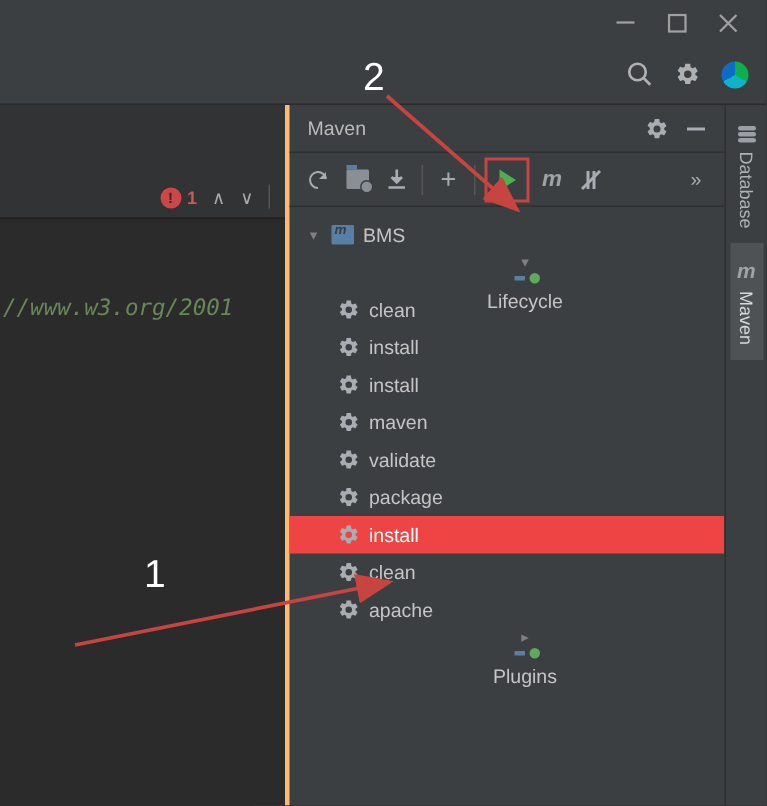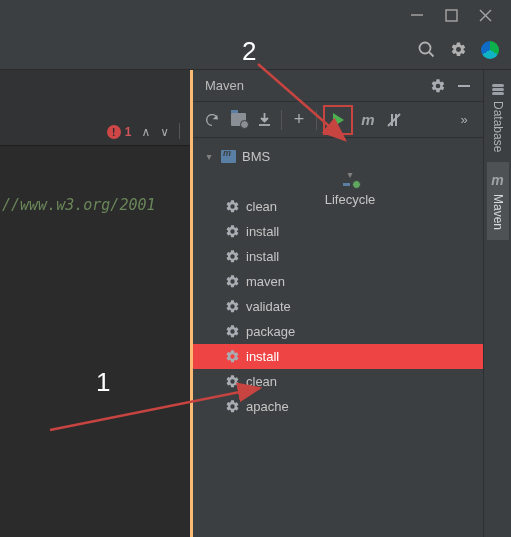--- a/index.html
+++ b/index.html
@@ -395,20 +395,27 @@
             </div>
             <div class="tree-row indent3">
               <span class="gear">
                 <svg width="14" height="14" viewBox="0 0 24 24">
                   <path fill="#a8adb3" d="M19.14 12.94a7 7 0 0 0 0-1.88l2.03-1.58a.5.5 0 0 0 .12-.63l-1.92-3.32a.5.5 0 0 0-.6-.22l-2.39.96a7 7 0 0 0-1.62-.94l-.36-2.54A.5.5 0 0 0 13.9 2h-3.84a.5.5 0 0 0-.5.42l-.36 2.54a7 7 0 0 0-1.62.94l-2.39-.96a.5.5 0 0 0-.6.22L2.67 8.48a.5.5 0 0 0 .12.63l2.03 1.58a7 7 0 0 0 0 1.88L2.79 14.15a.5.5 0 0 0-.12.63l1.92 3.32c.13.23.4.32.6.22l2.39-.96c.5.39 1.04.7 1.62.94l.36 2.54c.04.25.25.42.5.42h3.84c.25 0 .46-.17.5-.42l.36-2.54c.58-.24 1.12-.55 1.62-.94l2.39.96c.23.09.47 0 .6-.22l1.92-3.32a.5.5 0 0 0-.12-.63l-2.03-1.58zM12 15.5A3.5 3.5 0 1 1 12 8.5a3.5 3.5 0 0 1 0 7z"></path>
                 </svg>
               </span>
               <span>apache</span>
             </div>
           </div>
+        <div class="tree-row indent1">
+          <span class="arrow closed"></span>
+          <span class="folder-ic">
+              <span class="folder-badge"></span>
+            </span>
+          <span>Plugins</span>
+        </div>
       </div>
     </div>
 
     <div class="right-strip">
       <div class="strip-btn">
         <div class="db-ic" style="writing-mode:horizontal-tb;">
           <span></span>
             <span></span>
             <span></span>
         </div>

